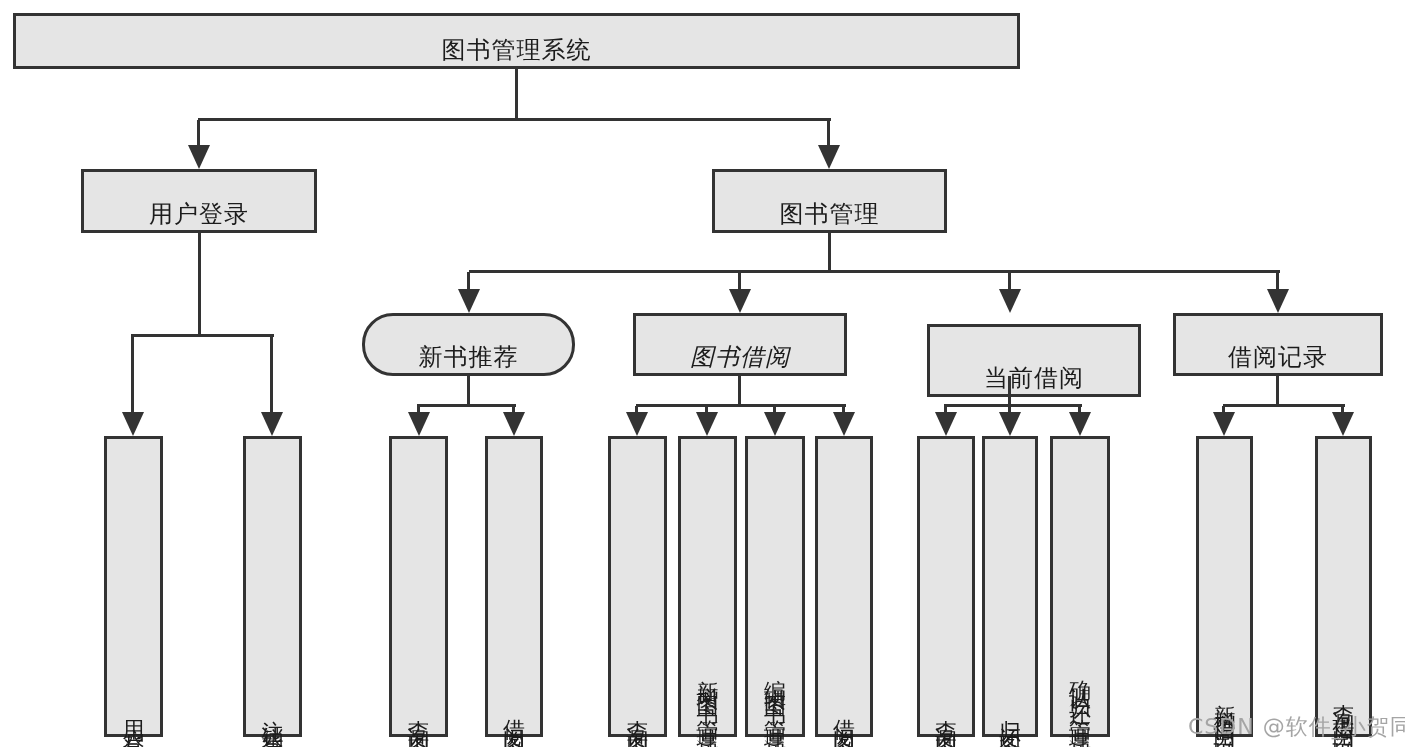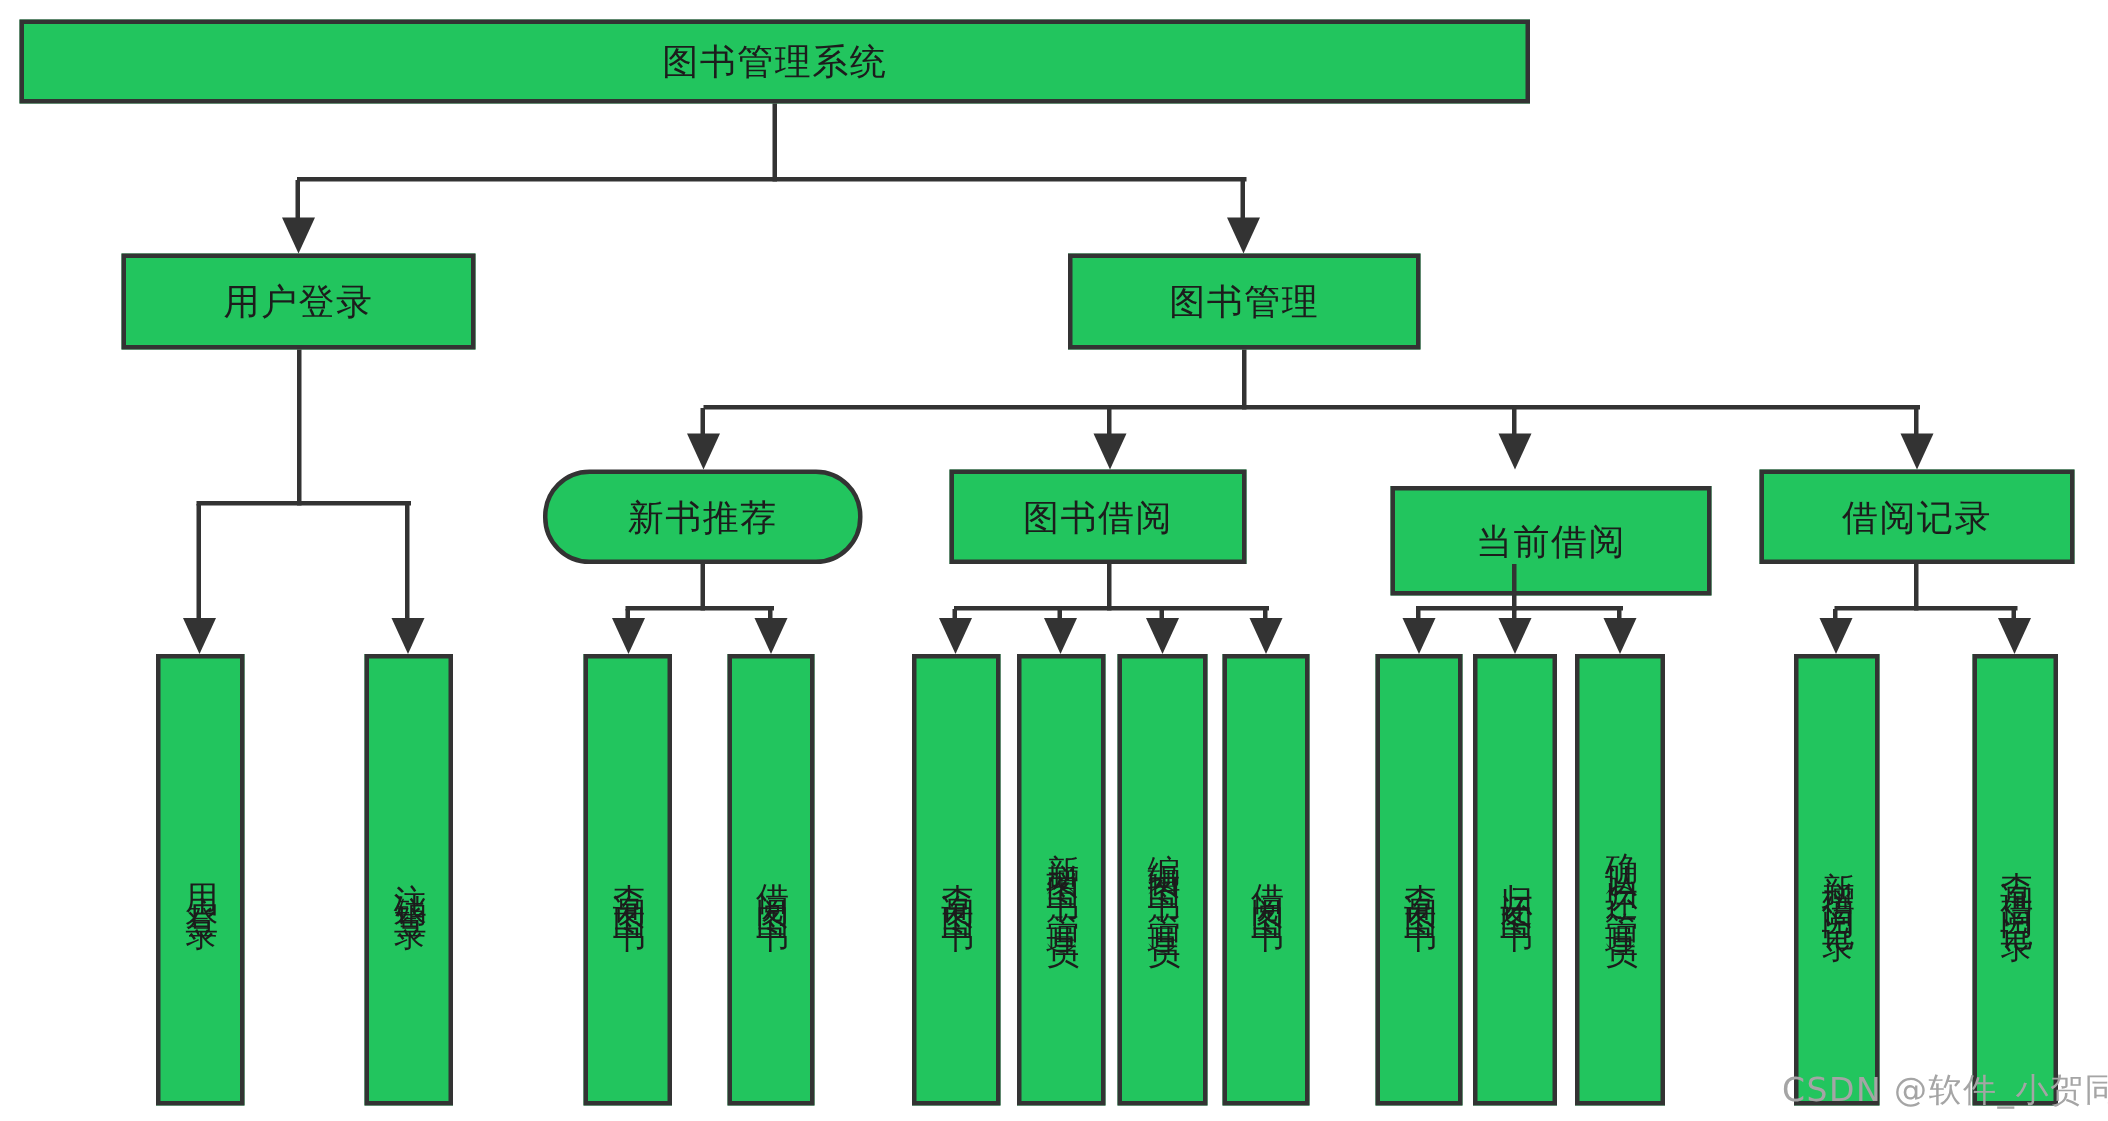--- a/index.html
+++ b/index.html
@@ -1,22 +1,22 @@
 <!DOCTYPE html>
 <html><head>
 <meta charset="utf-8">
 <style>
   html,body{margin:0;padding:0;background:#ffffff;}
   .canvas{
     position:relative;width:1405px;height:747px;background:#ffffff;overflow:hidden;
     font-family:"DejaVu Sans","Liberation Sans",sans-serif;
   }
   .node{
-    position:absolute;box-sizing:border-box;border:3px solid #333333;background:#22c55e;
-    display:flex;align-items:center;justify-content:center;color:#1c1c1c;
+    position:absolute;box-sizing:border-box;border:3px solid #333333;background:#e5e5e5;
+    display:flex;align-items:flex-end;justify-content:center;color:#1c1c1c;
   }
   .hlabel{font-size:24px;letter-spacing:1px;white-space:nowrap;}
   .vlabel{
     writing-mode:vertical-rl;text-orientation:mixed;
     font-size:22px;letter-spacing:8px;line-height:1;white-space:nowrap;
   }
   .hline,.vline{position:absolute;background:#333333;}
   .hline{height:3px;}
   .vline{width:3px;}
   .arrow{position:absolute;width:22px;}
@@ -42,21 +42,21 @@
   <div class="node" style="left:81px;top:169px;width:236px;height:64px;">
     <span class="hlabel">用户登录</span>
   </div>
   <div class="node" style="left:712px;top:169px;width:235px;height:64px;">
     <span class="hlabel">图书管理</span>
   </div>
 
   <div class="node" style="left:362px;top:313px;width:213px;height:63px;border-radius:31px;">
     <span class="hlabel">新书推荐</span>
   </div>
-  <div class="node" style="left:633px;top:313px;width:198px;height:63px;">
+  <div class="node" style="left:633px;top:313px;width:214px;height:63px;font-style:italic;">
     <span class="hlabel">图书借阅</span>
   </div>
   <div class="node" style="left:903px;top:324px;width:214px;height:73px;margin-left:24px;">
     <span class="hlabel">当前借阅</span>
   </div>
   <div class="node" style="left:1173px;top:313px;width:210px;height:63px;">
     <span class="hlabel">借阅记录</span>
   </div>
 
   <div class="node" style="left:104px;top:436px;width:59px;height:301px;">

